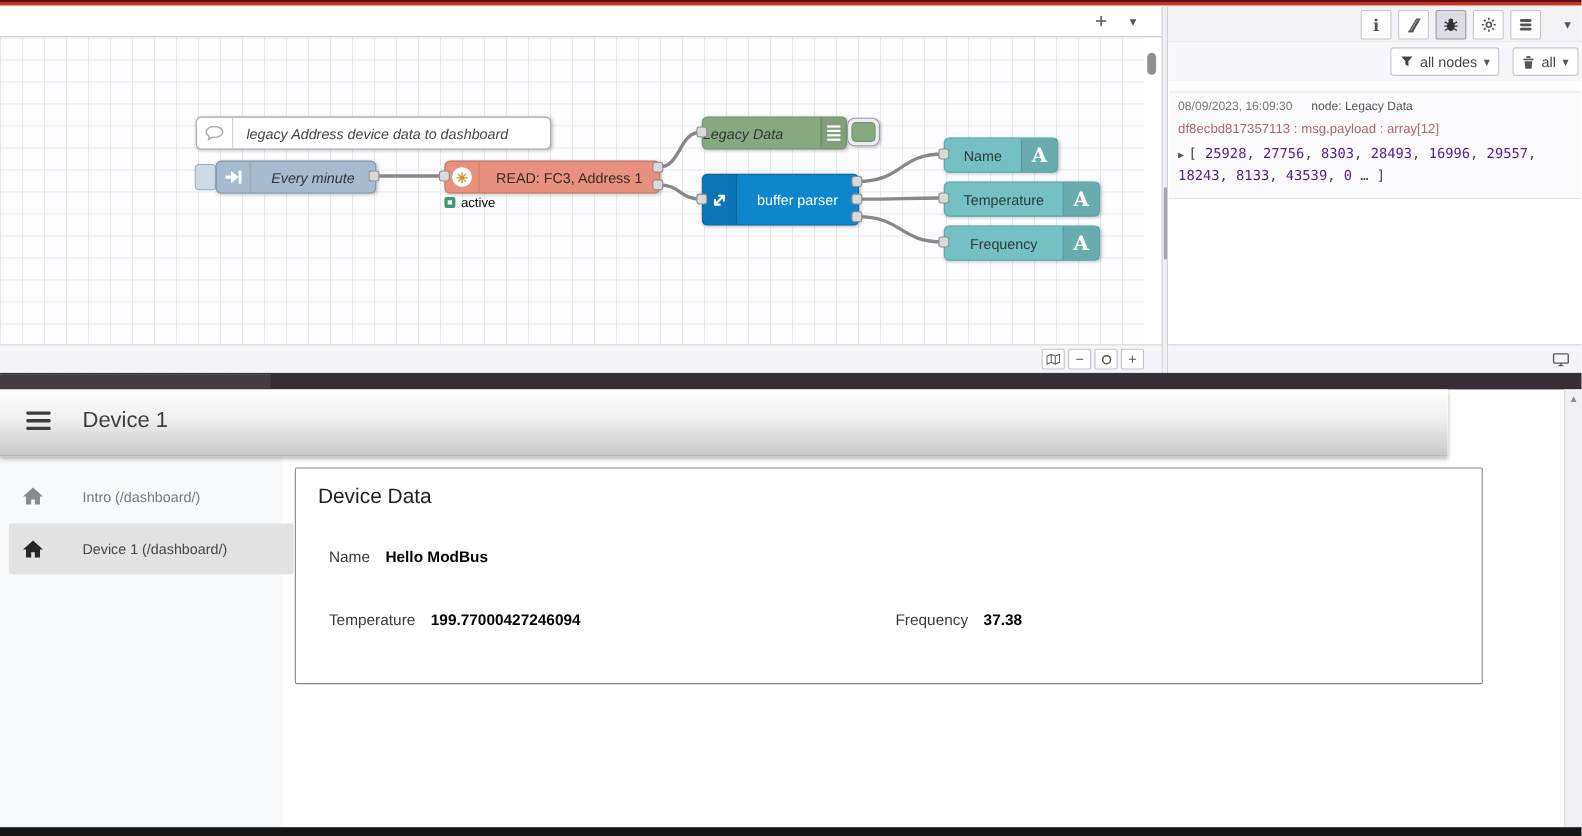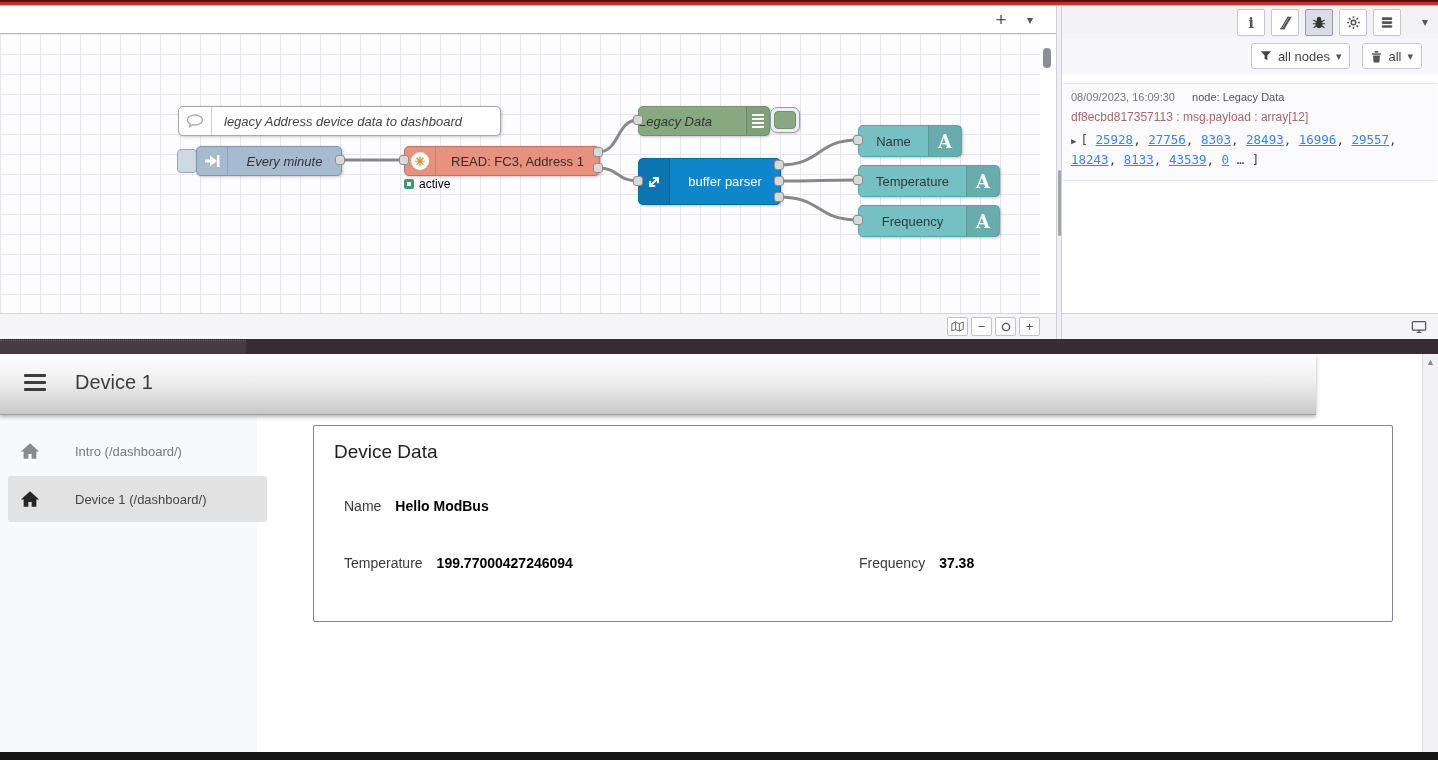--- a/index.html
+++ b/index.html
@@ -82,31 +82,31 @@
   
   .sidepanel{left:1062px;top:0;width:376px;height:333px;background:#fff;}
   .sp-tabs{left:0;top:0;width:376px;height:32px;background:#f2f2f7;border-bottom:1px solid #bbb;}
   .sp-tab{position:absolute;left:8px;top:1px;width:158px;height:31px;background:#fff;border:1px solid #bbb;border-bottom:none;
      display:flex;align-items:center;gap:7px;padding-left:12px;box-sizing:border-box;font-size:14px;color:#333;cursor:pointer;}
   .sp-btn{position:absolute;top:3px;width:28px;height:27px;background:#fff;border:1px solid #c5c5cf;border-radius:2px;box-sizing:border-box;
      display:flex;align-items:center;justify-content:center;cursor:pointer;color:#555;}
   .sp-btn.active{background:#dcdce4;border-color:#9a9aa5;}
   .sp-caret{position:absolute;right:10px;top:9px;color:#555;font-size:12px;cursor:pointer;}
 
-  .sp-toolbar{left:0;top:32px;width:376px;height:36px;background:#f7f7fb;display:flex;justify-content:flex-end;align-items:center;gap:12px;padding-right:16px;box-sizing:border-box;}
+  .sp-toolbar{left:0;top:32px;width:376px;height:36px;background:#f7f7fb;display:flex;justify-content:flex-end;align-items:center;gap:12px;padding-right:3px;box-sizing:border-box;}
   .ftr-btn{height:24px;background:#fff;border:1px solid #c6c6d0;border-radius:3px;display:flex;align-items:center;gap:6px;
       padding:0 8px;font-size:13px;color:#444;cursor:pointer;}
 
   .sp-msgs{left:0;top:68px;width:376px;height:239px;background:#fff;overflow:hidden;}
   .msg{margin:9px 1px 0 1px;background:#fbfbfe;border-top:1px solid #e4e4ea;border-bottom:1px solid #e4e4ea;padding:7px 8px 10px 8px;}
   .msg-line1{font-size:11px;color:#777;}
   .msg-line1 .src{color:#555;margin-left:14px;}
   .msg-meta{font-size:12px;color:#a66;margin-top:7px;}
   .msg-payload{margin-top:6px;font-family:"DejaVu Sans Mono", monospace;font-size:12.5px;line-height:1.6;color:#444;}
-  .dbg-num{color:#3b82f6;text-decoration:underline;}
+  .dbg-num{color:#4c1d95;}
   .dbg-punc{color:#444;}
   .expand{color:#555;font-size:9px;margin-right:4px;}
 
   .sp-footer{left:1062px;top:307px;width:376px;height:26px;background:#f5f5f9;border-top:1px solid #d4d4dc;}
   .mon-btn{position:absolute;right:8px;top:3px;width:22px;height:19px;display:flex;align-items:center;justify-content:center;cursor:pointer;}
 
   
   .dash-titlebar{left:0;top:339px;width:1438px;height:15px;background:#372e35;}
   .dash-titlebar .wtab{position:absolute;left:0;top:1px;width:246px;height:14px;background:#453b43;border-top:1px dotted #6a5f68;box-sizing:border-box;}
   .dash-toolbar{left:0;top:354px;width:1316px;height:60px;
@@ -118,21 +118,21 @@
 
   .dash-body{left:0;top:415px;width:1422px;height:337px;background:#fff;}
   .dash-side{position:absolute;left:0;top:0;width:257px;height:337px;background:#f8f9fb;}
   .nav-item{position:absolute;left:0;width:257px;height:46px;display:flex;align-items:center;cursor:pointer;}
   .nav-item .home{position:absolute;left:20px;}
   .nav-item .lbl{position:absolute;left:75px;font-size:13px;color:#787878;}
   .nav-item.sel{left:8px;width:239px;background:#e2e2e2;border-radius:3px;padding-left:20px;}
   .nav-item.sel .home{left:12px;}
   .nav-item.sel .lbl{left:67px;color:#464646;}
 
-  .card{position:absolute;left:268px;top:10px;width:1080px;height:197px;background:#fff;border:1px solid #85858f;border-radius:2px;box-sizing:border-box;margin-left:45px;}
+  .card{position:absolute;left:268px;top:10px;width:1080px;height:197px;background:#fff;border:1px solid #85858f;border-radius:2px;box-sizing:border-box;}
   .card-title{position:absolute;left:20px;top:15px;font-size:19px;color:#1f1f1f;}
   .fld{position:absolute;font-size:14px;color:#3a3a3a;}
   .fld b{color:#000;margin-left:14px;}
 
   .dash-scroll{left:1422px;top:354px;width:16px;height:398px;background:#f1f1f5;border-left:1px solid #dcdce0;box-sizing:border-box;}
   .dash-scroll .arrow{position:absolute;left:0;top:3px;width:15px;text-align:center;color:#8a8a8a;font-size:9px;cursor:pointer;}
   .bottom-strip{left:0;top:752px;width:1438px;height:8px;background:#151515;}
 
   svg{display:block;}
 </style>

